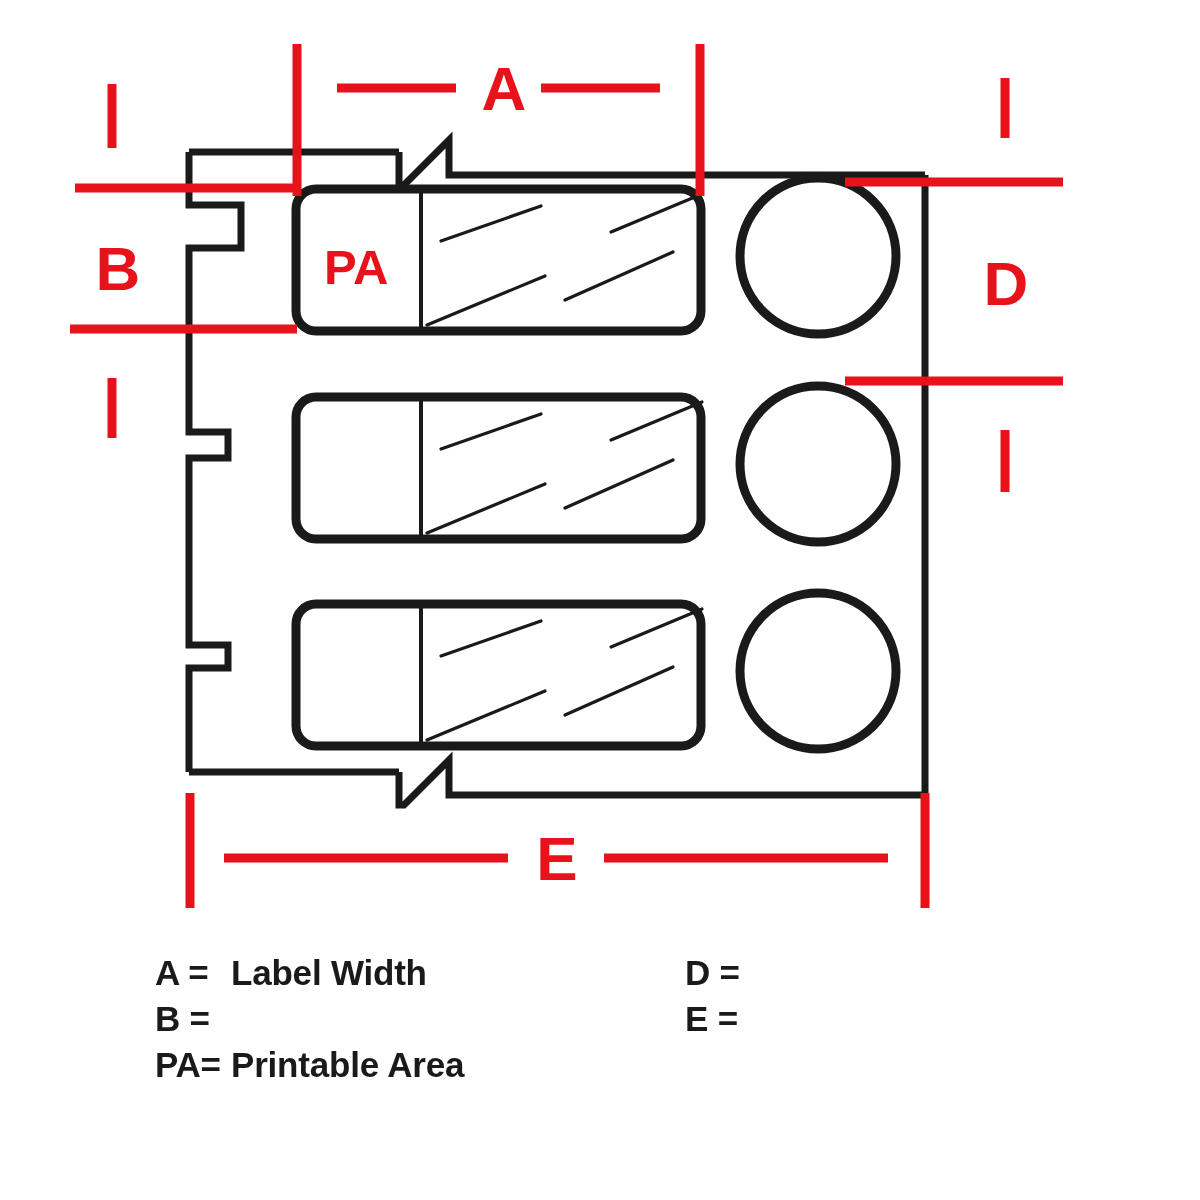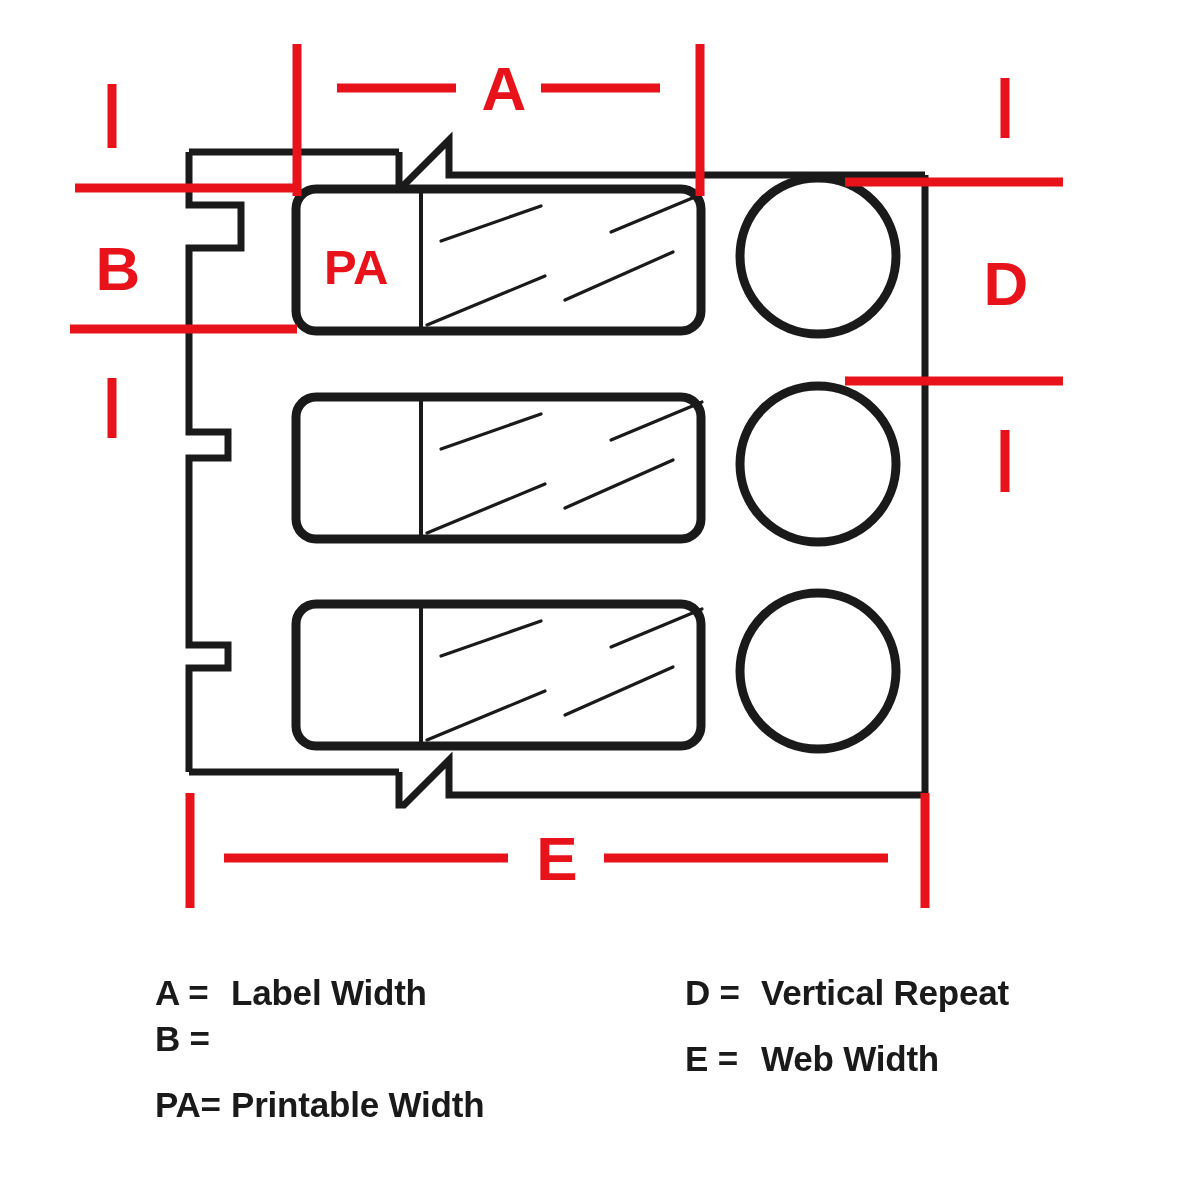--- a/index.html
+++ b/index.html
@@ -52,21 +52,20 @@
     letter-spacing: -0.2px;
     line-height: 1.05;
     white-space: nowrap;
   }
   .legend-key {
     display: inline-block;
     min-width: 76px;
   }
   .legend-desc {
     display: inline-block;
-    margin-top: 20px;
   }
   svg text.dim-letter {
     fill: #e8131a;
     font-family: "Liberation Sans", sans-serif;
     font-weight: bold;
   }
   svg text.pa-letter {
     fill: #e8131a;
     font-family: "Liberation Sans", sans-serif;
     font-weight: bold;
@@ -193,30 +192,28 @@
     <div class="legend-col">
       <div class="legend-row">
         <span class="legend-key">A =</span>
         <span class="legend-desc">Label Width</span>
       </div>
       <div class="legend-row">
         <span class="legend-key">B =</span>
       </div>
       <div class="legend-row">
         <span class="legend-key">PA=</span>
-        <span class="legend-desc">Printable Width</span>
+        <span class="legend-desc">Printable Area</span>
       </div>
     </div>
 
     <div class="legend-col">
       <div class="legend-row">
         <span class="legend-key">D =</span>
-        <span class="legend-desc">Vertical Repeat</span>
       </div>
       <div class="legend-row">
         <span class="legend-key">E =</span>
-        <span class="legend-desc">Web Width</span>
       </div>
     </div>
 
   </div>
 
 </div>
 
 </body></html>

